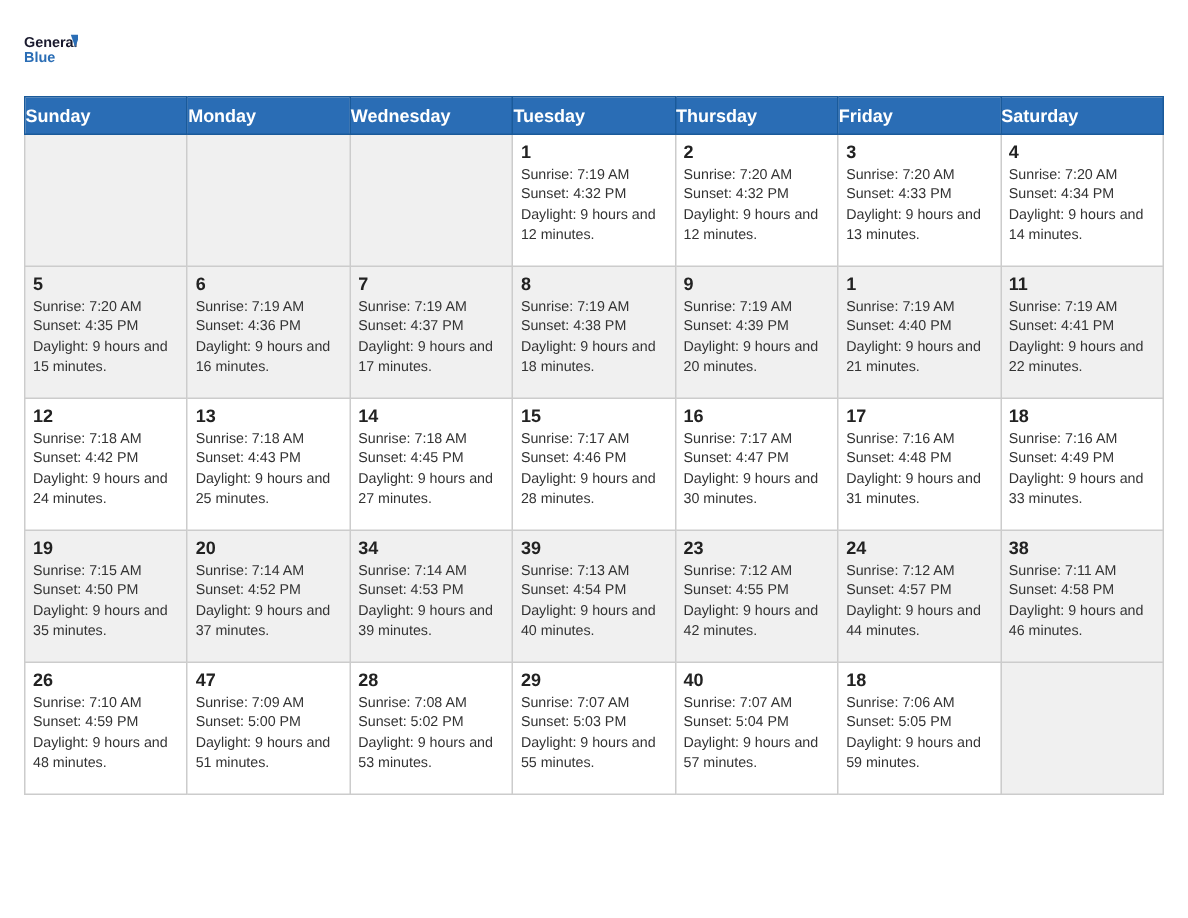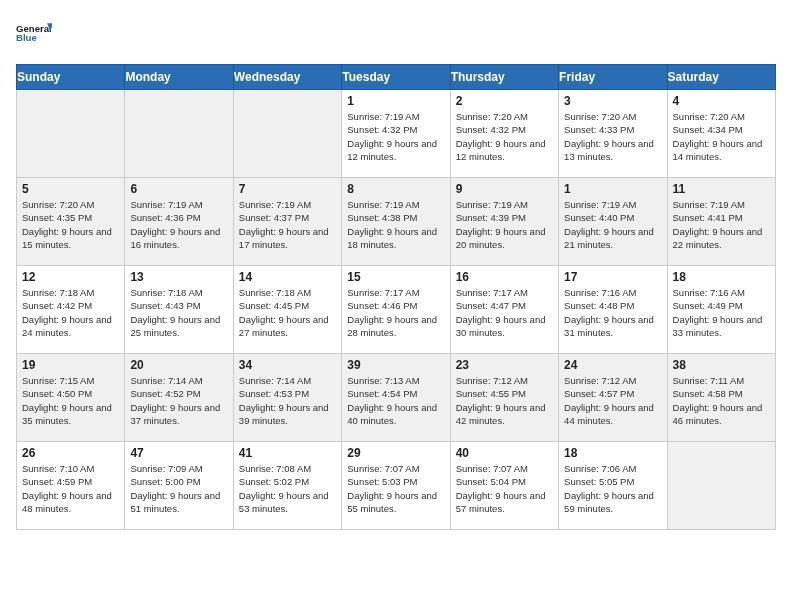--- a/index.html
+++ b/index.html
@@ -216,21 +216,21 @@
       <tr>
         <td>
           <span class="day-num">26</span>
           <div class="cell-text">Sunrise: 7:10 AM<br>Sunset: 4:59 PM<br>Daylight: 9 hours and 48 minutes.</div>
         </td>
         <td>
           <span class="day-num">47</span>
           <div class="cell-text">Sunrise: 7:09 AM<br>Sunset: 5:00 PM<br>Daylight: 9 hours and 51 minutes.</div>
         </td>
         <td>
-          <span class="day-num">41</span>
+          <span class="day-num">28</span>
           <div class="cell-text">Sunrise: 7:08 AM<br>Sunset: 5:02 PM<br>Daylight: 9 hours and 53 minutes.</div>
         </td>
         <td>
           <span class="day-num">29</span>
           <div class="cell-text">Sunrise: 7:07 AM<br>Sunset: 5:03 PM<br>Daylight: 9 hours and 55 minutes.</div>
         </td>
         <td>
           <span class="day-num">40</span>
           <div class="cell-text">Sunrise: 7:07 AM<br>Sunset: 5:04 PM<br>Daylight: 9 hours and 57 minutes.</div>
         </td>

